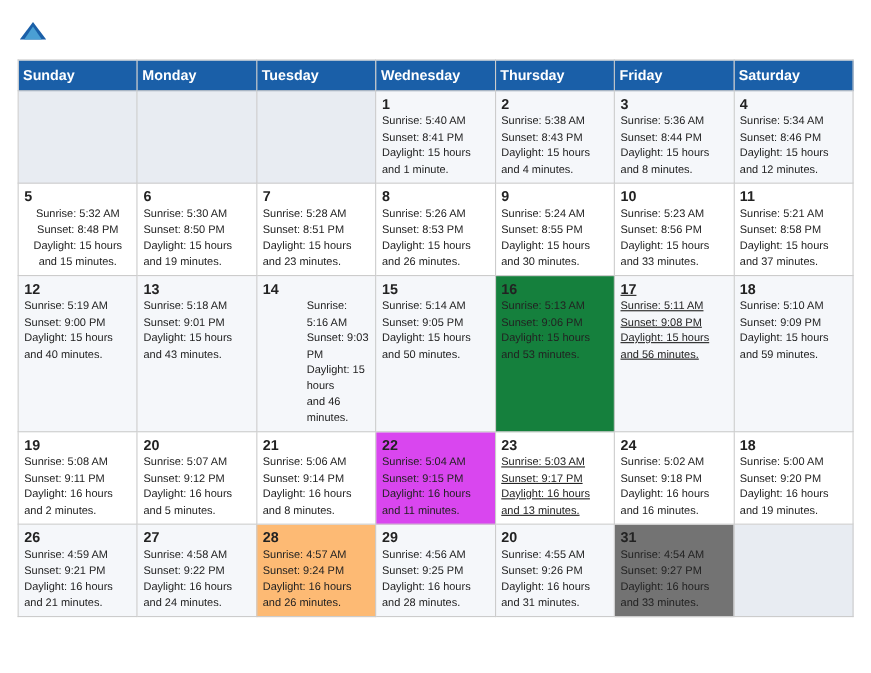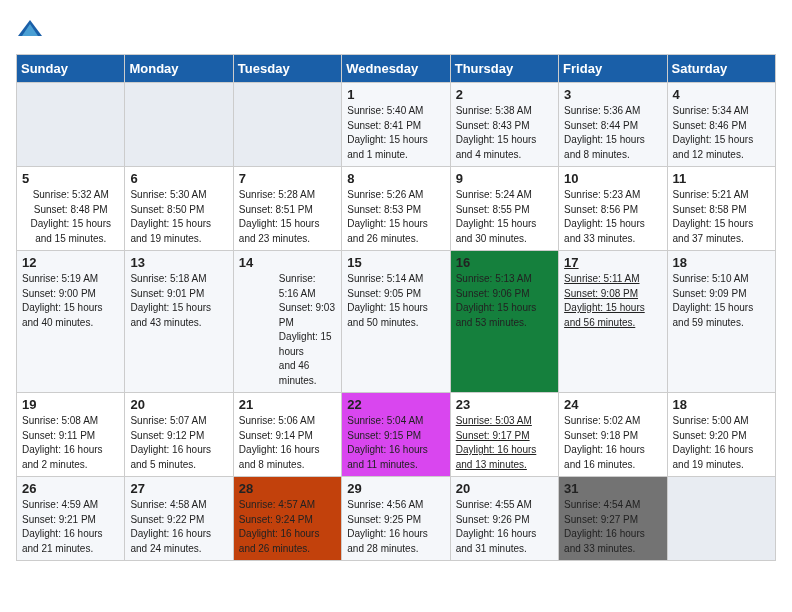--- a/index.html
+++ b/index.html
@@ -328,21 +328,21 @@
 Daylight: 16 hours
 and 21 minutes.</div>
           </td>
           <td style="background: rgb(245, 247, 250);">
             <span class="day-num">27</span>
             <div class="day-info" style="white-space: pre-line;">Sunrise: 4:58 AM
 Sunset: 9:22 PM
 Daylight: 16 hours
 and 24 minutes.</div>
           </td>
-          <td style="background: #c2410c; margin-top: 39px;">
+          <td style="background: #fdba74; margin-top: 39px;">
             <span class="day-num">28</span>
             <div class="day-info" style="white-space: pre-line;">Sunrise: 4:57 AM
 Sunset: 9:24 PM
 Daylight: 16 hours
 and 26 minutes.</div>
           </td>
           <td style="background: rgb(245, 247, 250);">
             <span class="day-num">29</span>
             <div class="day-info" style="white-space: pre-line;">Sunrise: 4:56 AM
 Sunset: 9:25 PM

